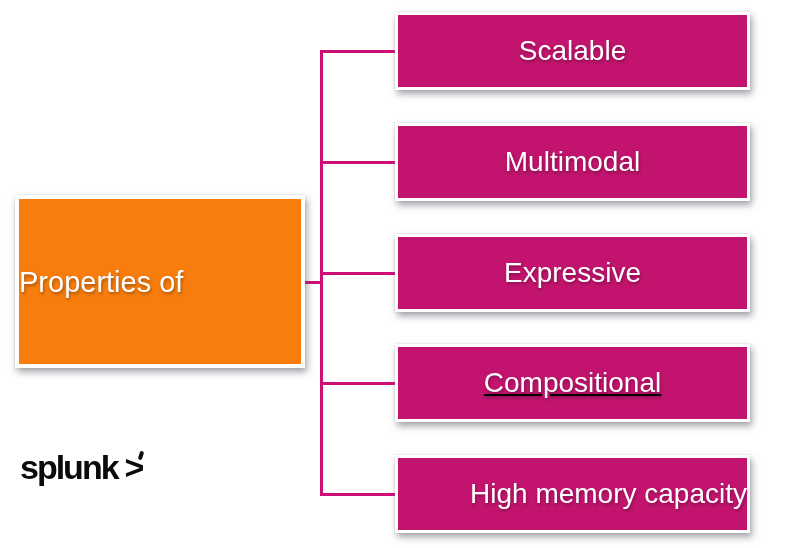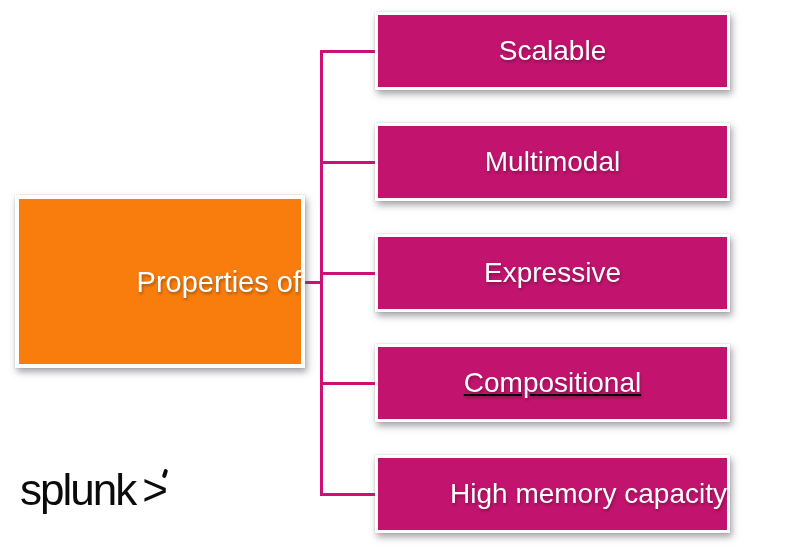--- a/index.html
+++ b/index.html
@@ -36,36 +36,36 @@
     position: absolute;
     left: 15px; top: 195px;
     width: 290px; height: 173px;
     box-sizing: border-box;
     background: var(--root-fill, #F97D0D);
     border: 4px solid #ffffff;
     box-shadow: 2px 4px 7px rgba(90, 90, 100, 0.55), 0 0 1px rgba(150,150,150,0.6);
     z-index: 2;
     display: flex;
     flex-direction: column;
-    align-items: flex-end;
+    align-items: flex-start;
     justify-content: center;
     text-align: center;
   }
   .root-node .line {
     color: var(--node-text, #ffffff);
     font-size: 29px;
     line-height: 34px;
     text-shadow: 1px 2px 3px rgba(60, 40, 10, 0.45);
     white-space: nowrap;
   }
 
   
   .prop-node {
     position: absolute;
-    left: 375px;
+    left: 395px;
     width: 355px;
     height: 78px;
     box-sizing: border-box;
     background: var(--node-fill, #C2146E);
     border: 3px solid #ffffff;
     box-shadow: 2px 4px 7px rgba(90, 90, 100, 0.55), 0 0 1px rgba(150,150,150,0.6);
     z-index: 2;
     display: flex;
     align-items: center;
     justify-content: center;
@@ -79,25 +79,25 @@
   .prop-1 { top: 12px; }
   .prop-2 { top: 123px; }
   .prop-3 { top: 234px; }
   .prop-4 { top: 344px; text-decoration: underline; }
   .prop-5 { top: 455px; justify-content: flex-end; }
 
   
   .brand {
     position: absolute;
     left: 20px;
-    top: 468px;
+    top: 450px;
     z-index: 2;
     color: var(--brand, #0B0B0B);
-    font-size: 44px;
-    font-weight: normal;
+    font-size: 34px;
+    font-weight: bold;
     letter-spacing: -2px;
     line-height: 1;
     display: flex;
     align-items: flex-start;
   }
   .brand .chevron {
     position: relative;
     margin-left: 7px;
     letter-spacing: 0;
   }

